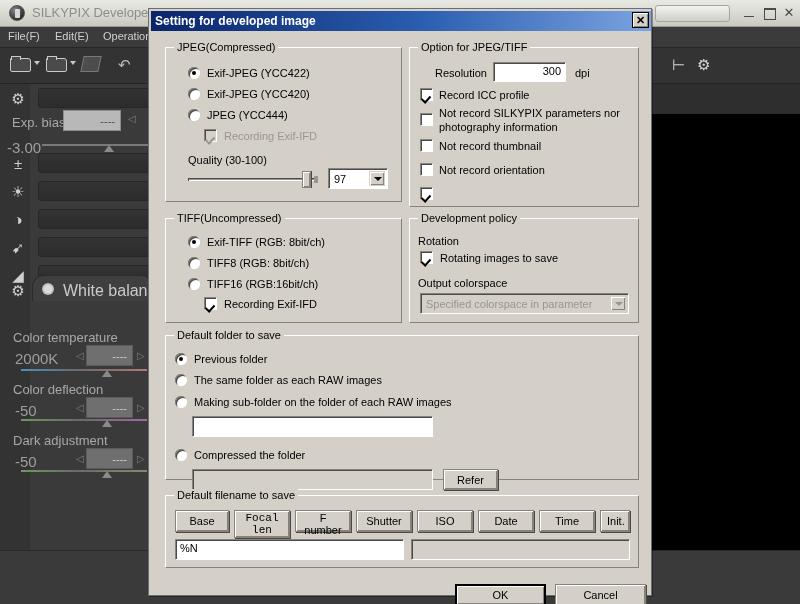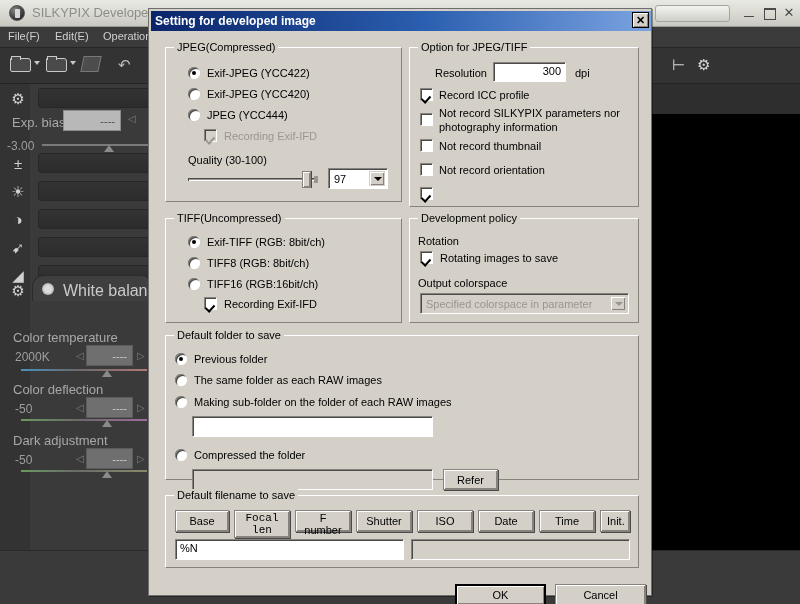--- a/index.html
+++ b/index.html
@@ -99,21 +99,21 @@
   }
   .side-slot {
     position:absolute; left:38px; width:114px; height:20px;
     background: linear-gradient(to bottom,#333,#2c2c2c);
     border:1px solid #272727; border-radius:3px;
   }
   .ctl-label {
     position:absolute; color:#a8a8a8; font-size:13px; white-space:nowrap;
   }
   .ctl-value {
-    position:absolute; color:#9e9e9e; font-size:12px; white-space:nowrap;
+    position:absolute; color:#9e9e9e; font-size:15px; white-space:nowrap;
   }
   .ctl-box {
     position:absolute; height:21px; background:#b8b8b8;
     border:1px solid #8d8d8d; color:#4b4b4b; font-size:11px;
     text-align:right; padding-right:5px; line-height:20px;
   }
   .ctl-box.dk { background:#6f6f6f; border-color:#5b5b5b; color:#cfcfcf; }
   .ctl-arrow {
     position:absolute; color:#7d7d7d; font-size:10px;
   }

